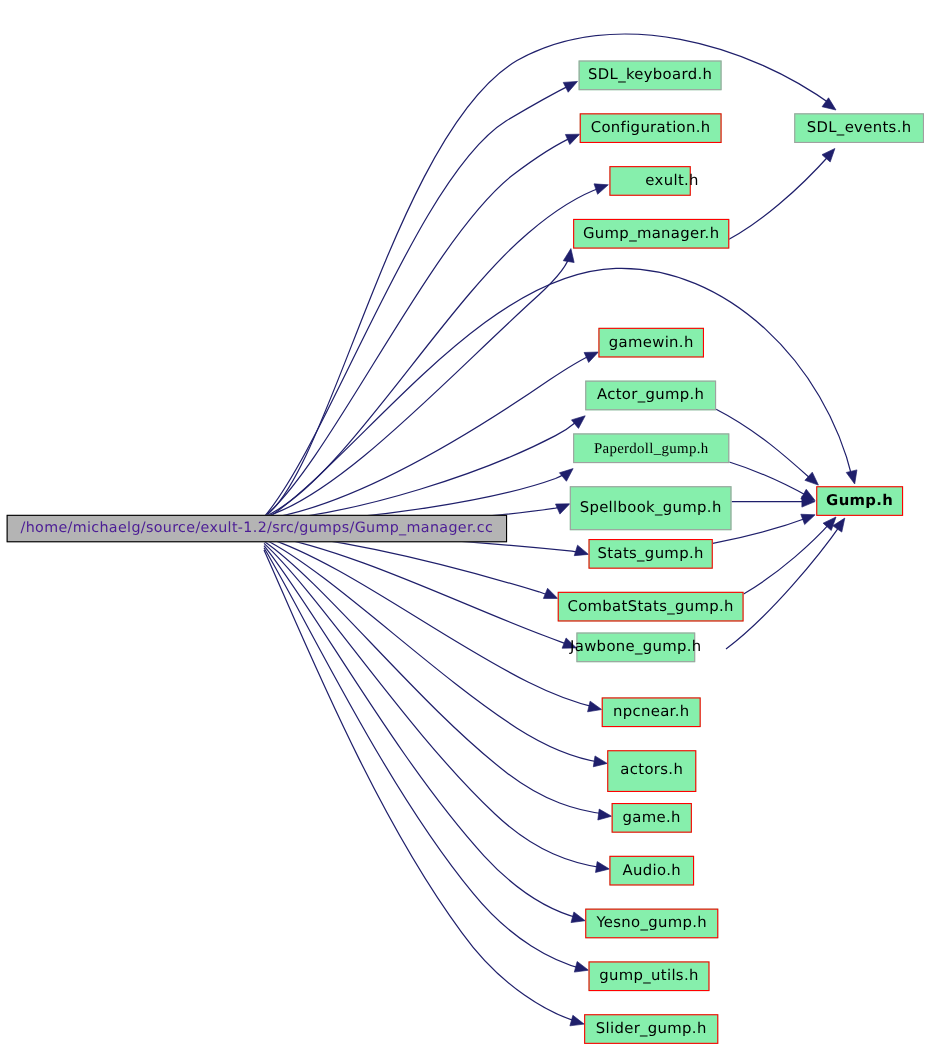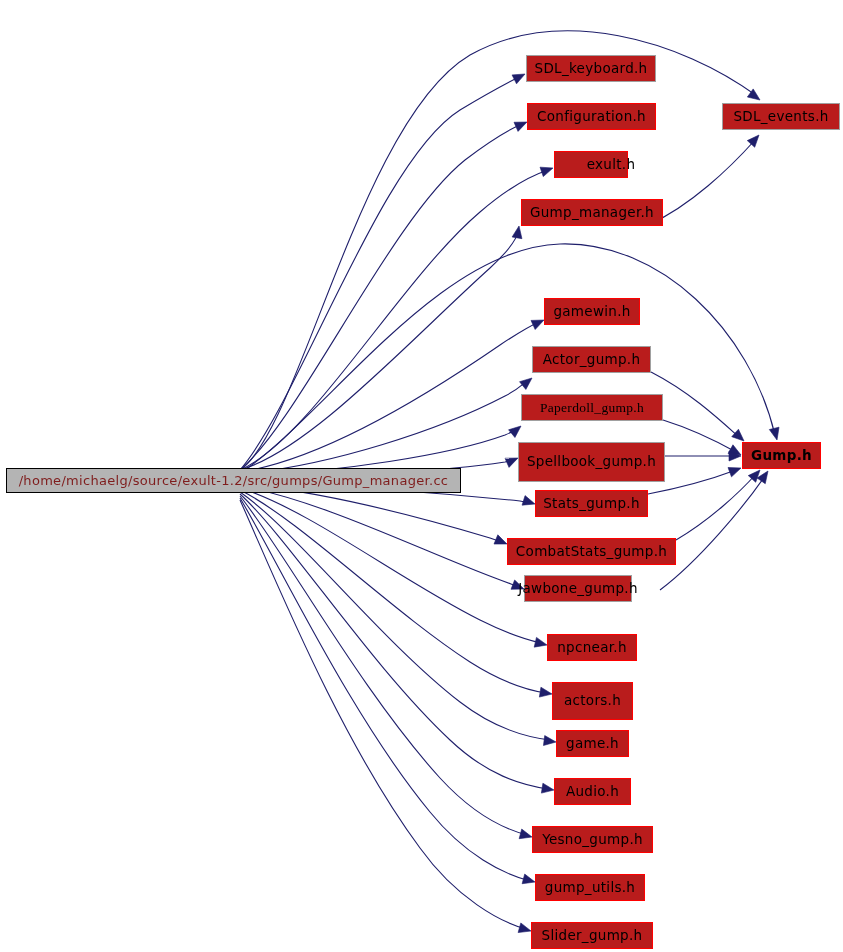--- a/index.html
+++ b/index.html
@@ -31,42 +31,42 @@
     fill: #1f1f6b;
     stroke: #1f1f6b;
     stroke-width: 0.6;
   }
   .node-box {
     position: absolute;
     box-sizing: border-box;
     display: flex;
     align-items: center;
     justify-content: center;
-    background: #b91c1c;
+    background: #86efac;
     white-space: nowrap;
     line-height: 1;
   }
   .node-box .node-label {
     font-size: 13.5px;
     letter-spacing: 0.3px;
     color: #000000;
     padding: 0 7px;
   }
   .node-red {
     border: 1.4px solid #ff0000;
   }
   .node-gray {
     border: 1.4px solid #a0a0a0;
   }
   .node-root {
     border: 1.4px solid #000000;
     background: #b4b4b4;
   }
   .node-root .node-label {
-    color: #7f1d1d;
+    color: #4c1d95;
   }
 </style>
 </head>
 <body>
 
 <div id="graph-root">
   <svg class="graph-canvas" id="graph-svg" viewBox="0 0 843 952">
       <path d="M 240,470 C 300,430 360,120 470,55 C 560,5 680,40 757,96" class="edge-path"></path>
       <polygon points="760,100 747.3445793419086,97.02673109746954 753.1999834910697,88.92029894454387" class="arrow-head"></polygon>
       <path d="M 240,470 C 300,400 380,160 460,110 C 485,95 505,84 521,76" class="edge-path"></path>

